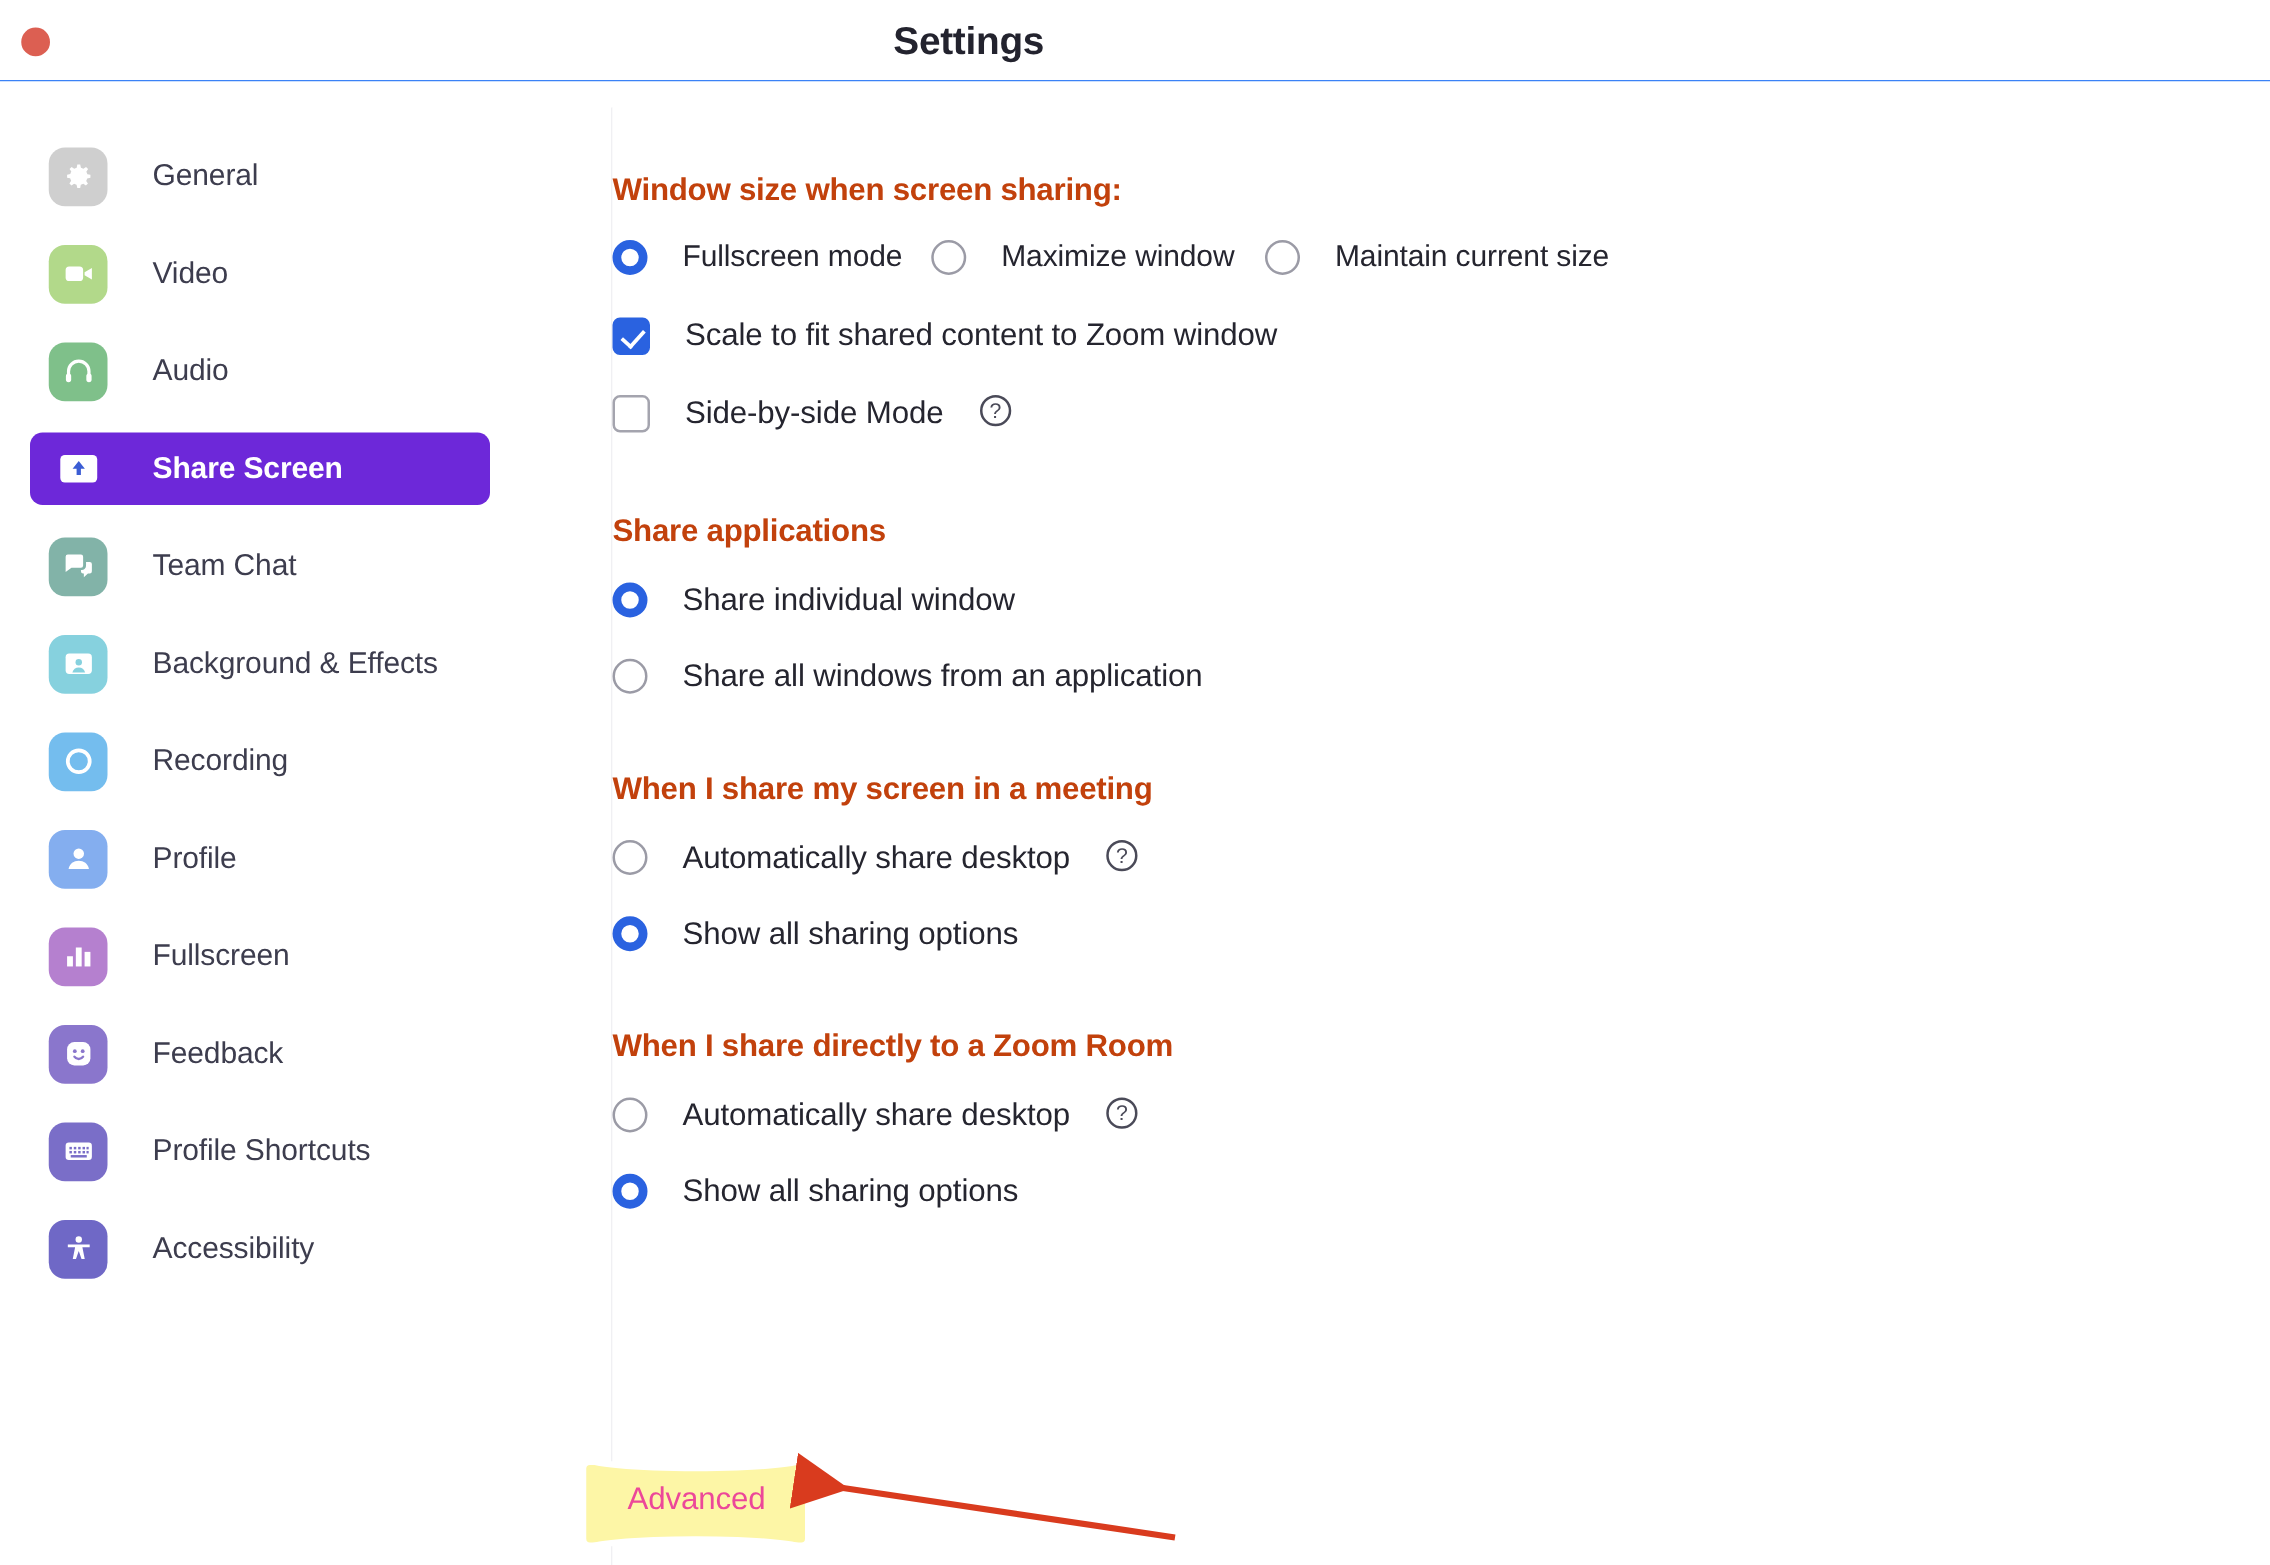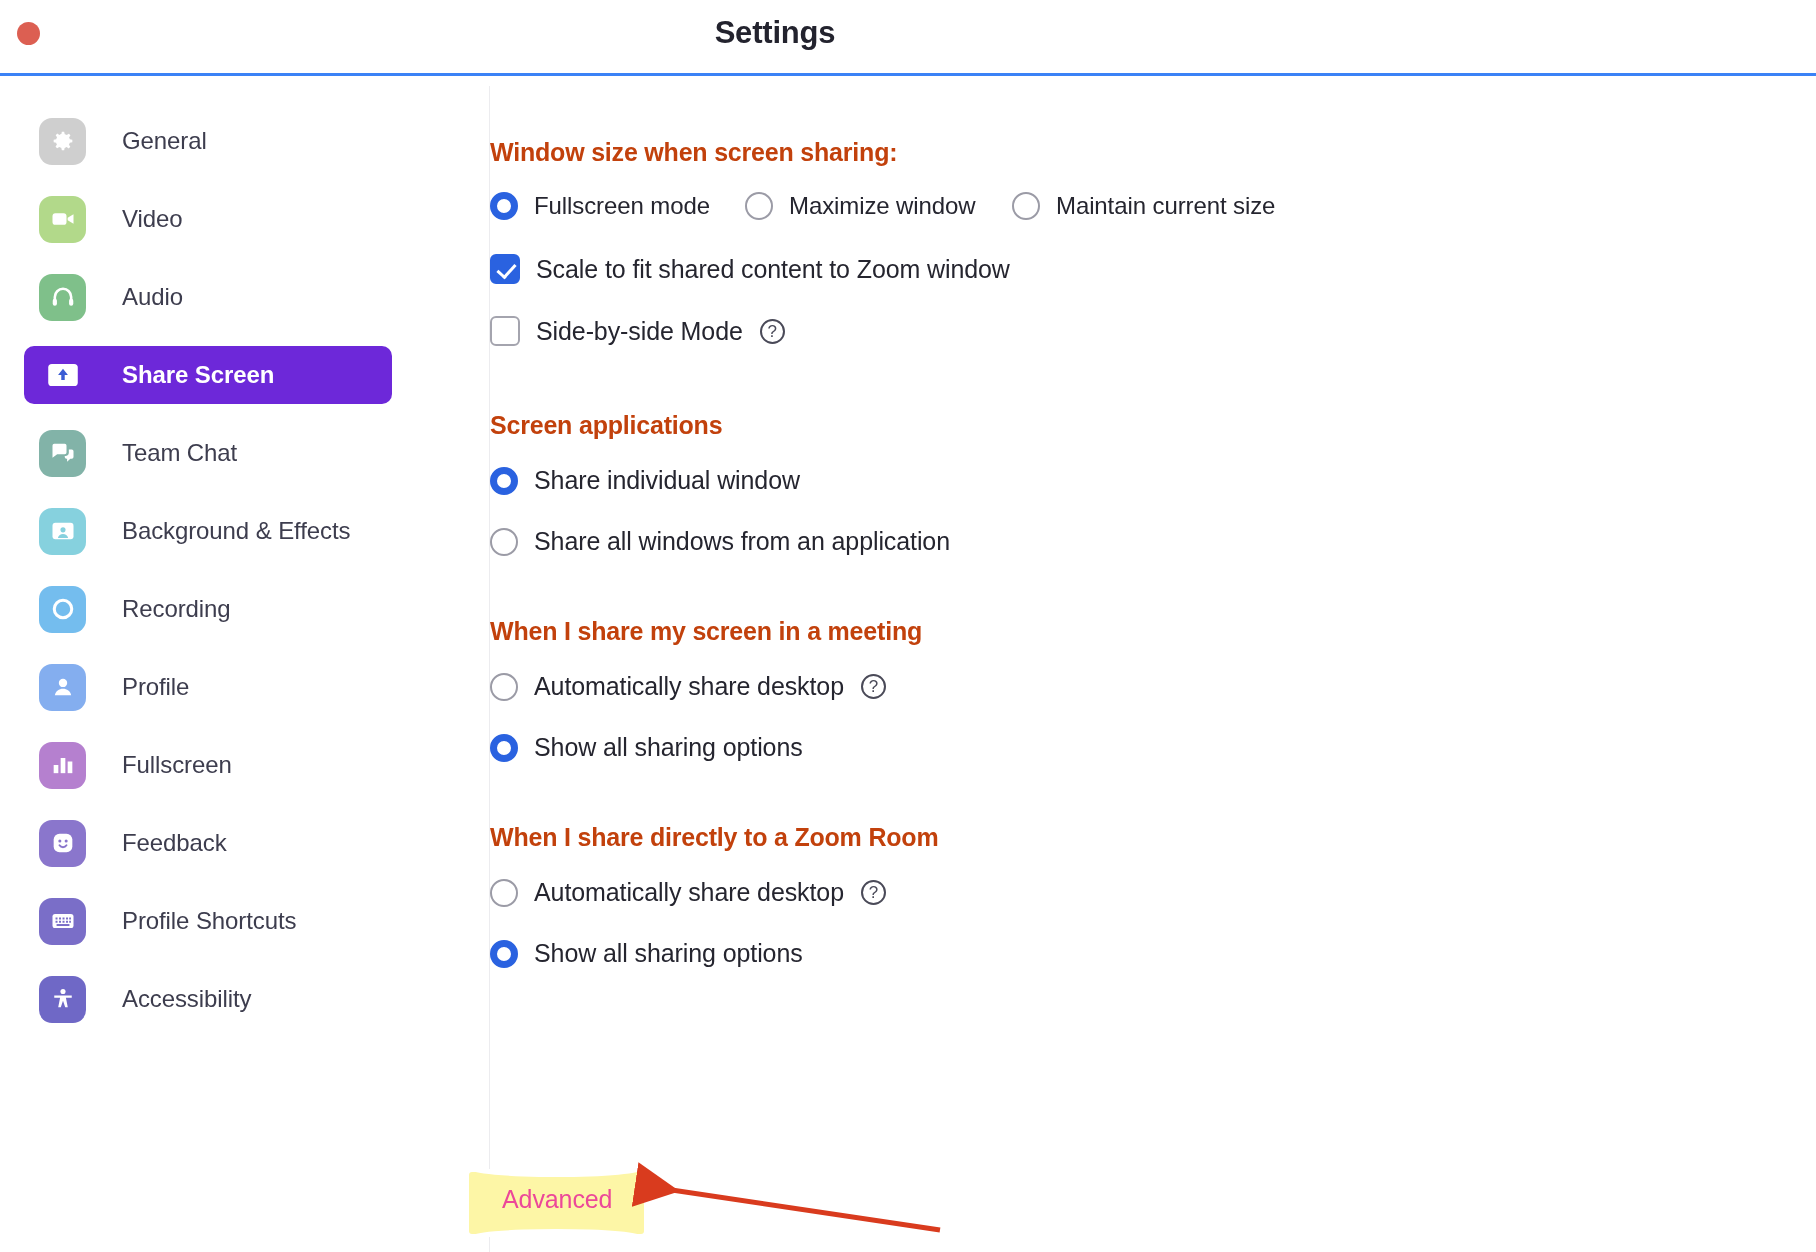--- a/index.html
+++ b/index.html
@@ -6,22 +6,22 @@
   html, body {
     width: 1816px; height: 1252px;
     background: #ffffff;
     font-family: "Liberation Sans", sans-serif;
     overflow: hidden;
   }
   #app { position: relative; width: 1816px; height: 1252px; background: #ffffff; }
 
   
   .titlebar {
-    position: absolute; left: 0; top: 0; width: 1816px; height: 76px;
-    border-bottom: 3px solid #3b82f6;
+    position: absolute; left: 0; top: 0; width: 1816px; height: 65px;
+    border-bottom: 1px solid #3b82f6;
     background: #ffffff;
   }
   .close-dot {
     position: absolute; left: 17px; top: 22px;
     width: 23px; height: 23px; border-radius: 50%;
     background: #dc5f52;
   }
   .win-title {
     position: absolute; left: 0; top: 15px; width: 1550px;
     text-align: center;
@@ -57,22 +57,23 @@
   
   .main {
     position: absolute; left: 490px; top: 86px; width: 1326px; height: 1166px;
     background: #ffffff;
   }
   .sec-head {
     position: absolute; font-size: 25px; font-weight: bold; color: #c2410c;
     white-space: nowrap; letter-spacing: -0.2px;
   }
   .opt-row {
-    position: absolute; display: flex; align-items: center;
+    position: absolute; display: flex; align-items: flex-start;
     white-space: nowrap;
+    gap: 12px;
   }
   .opt-label {
     font-size: 25px; color: #25252f; margin-left: 16px; letter-spacing: -0.1px;
   }
   .opt-label.sm { font-size: 24px; }
 
   .radio {
     width: 28px; height: 28px; border-radius: 50%;
     border: 2px solid #9b9ba6; background: #ffffff;
     flex: 0 0 28px;
@@ -295,21 +296,21 @@
     <div class="opt-row" style="left:0px; top:168px">
       <span class="checkbox sel"></span>
       <span class="opt-label">Scale to fit shared content to Zoom window</span>
     </div>
     <div class="opt-row" style="left:0px; top:230px">
       <span class="checkbox"></span>
       <span class="opt-label">Side-by-side Mode</span>
       <span class="help-icon">?</span>
     </div>
 
-    <div class="sec-head" style="left:0px; top:325px">Screen applications</div>
+    <div class="sec-head" style="left:0px; top:325px">Share applications</div>
 
     <div class="opt-row" style="left:0px; top:380px">
       <span class="radio sel"></span>
       <span class="opt-label">Share individual window</span>
     </div>
     <div class="opt-row" style="left:0px; top:441px">
       <span class="radio"></span>
       <span class="opt-label">Share all windows from an application</span>
     </div>
 

